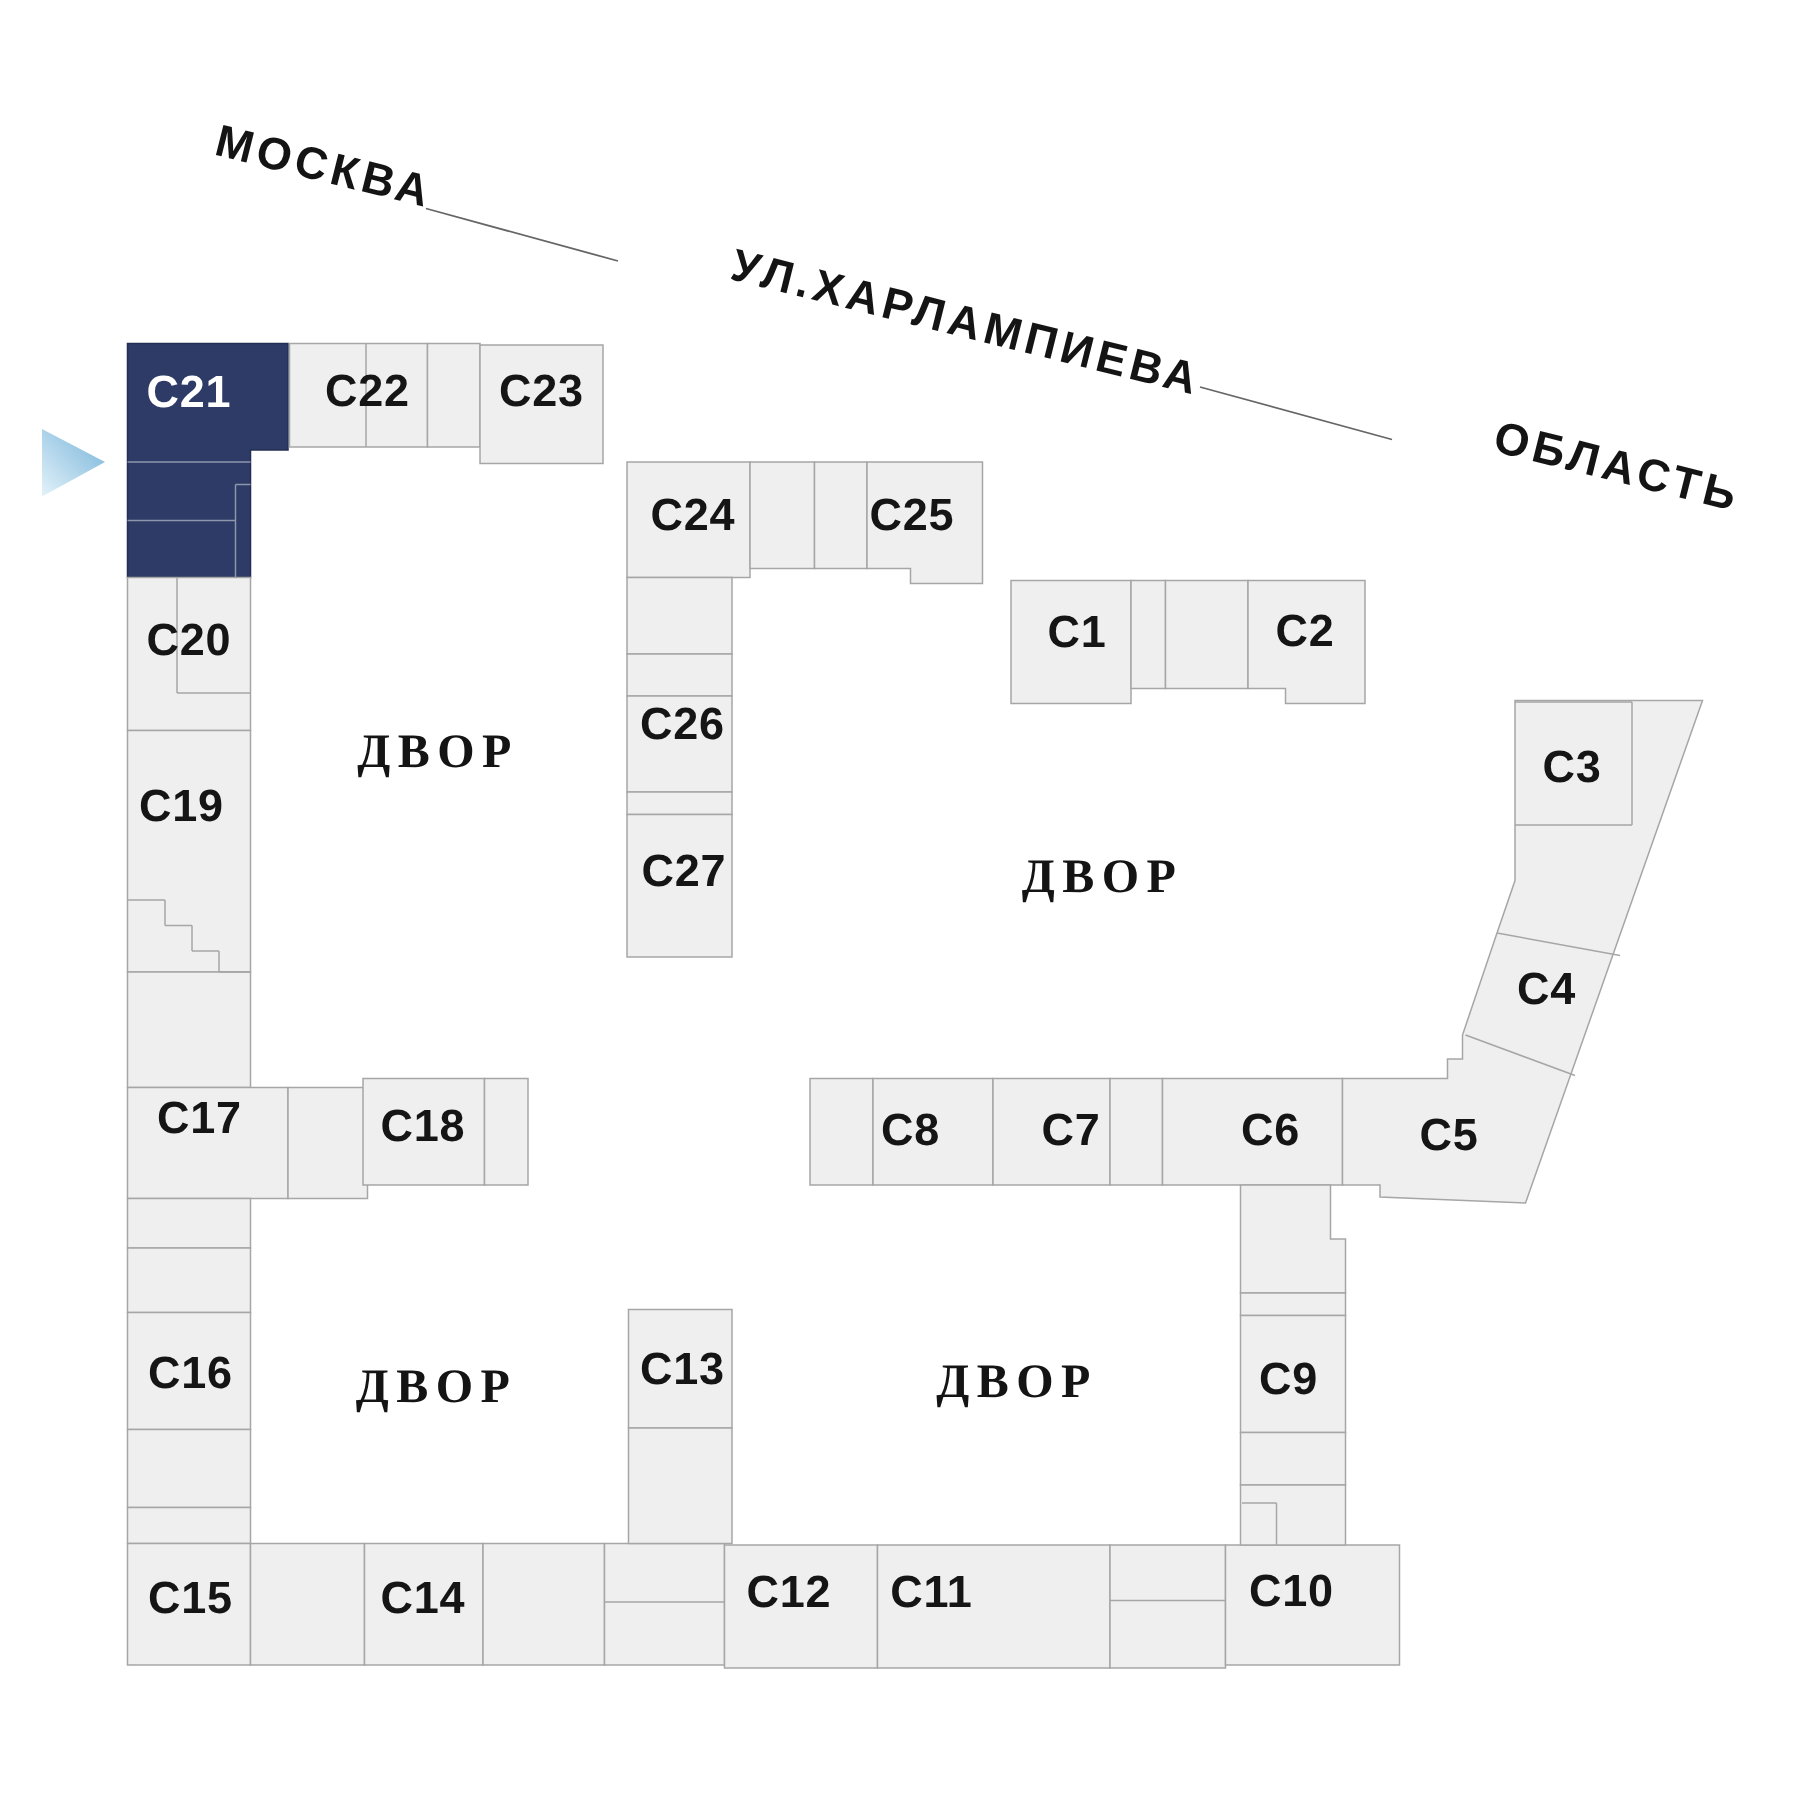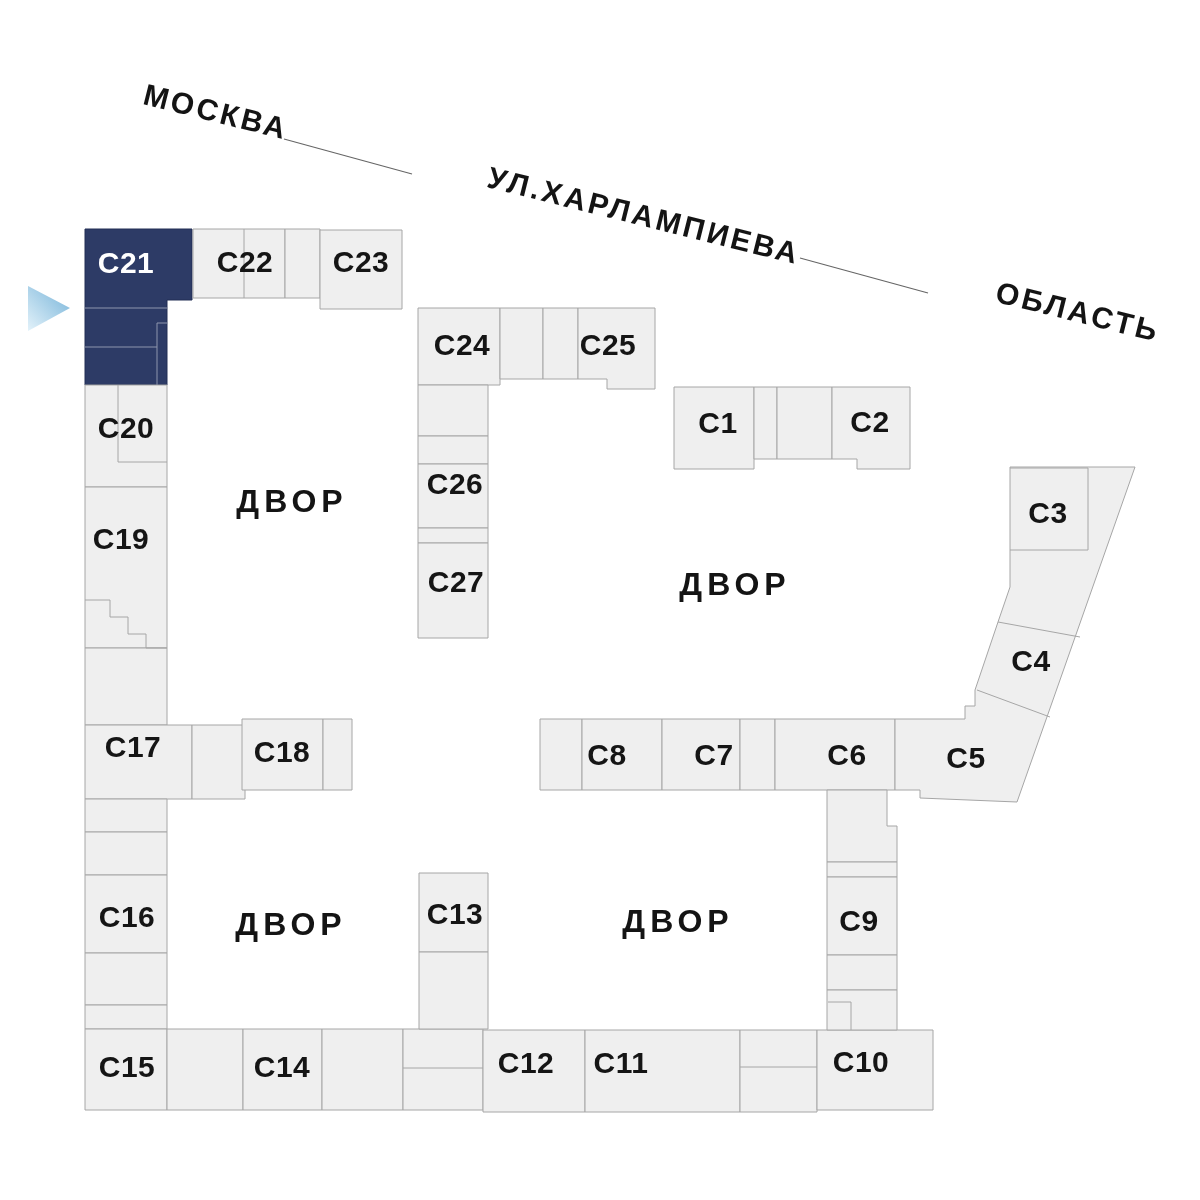--- a/index.html
+++ b/index.html
@@ -11,21 +11,21 @@
   .blk-label{font-family:"Liberation Sans",sans-serif;font-weight:700;font-size:30px;
              fill:#151515;text-anchor:middle;dominant-baseline:central;letter-spacing:.5px;
              pointer-events:none;}
   .blk-label.sel-label{fill:#ffffff;}
   .dline{stroke:#a6a6a6;stroke-width:1;fill:none;}
   .dline.on-sel{stroke:#8e96ad;}
   .street-line{stroke:#666666;stroke-width:1.2;}
   .street{position:absolute;font-weight:700;font-size:30px;letter-spacing:3px;color:#141414;
           white-space:nowrap;transform:translate(-50%,-50%) rotate(14deg);}
   .court{position:absolute;font-weight:700;font-size:32px;letter-spacing:5px;color:#141414;
-         white-space:nowrap;transform:translate(-50%,-50%);}
+         white-space:nowrap;transform:translate(-50%,-50%);font-family:Liberation Serif, serif;}
 </style>
 </head>
 <body>
 
 <div class="stage">
 
   <svg class="plan" id="plan-svg" viewBox="0 0 1200 1200">
     <defs>
       <linearGradient id="arrowGrad" x1="0" y1="1" x2="1" y2="0">
         <stop offset="0" stop-color="#e3f2fa"></stop>

